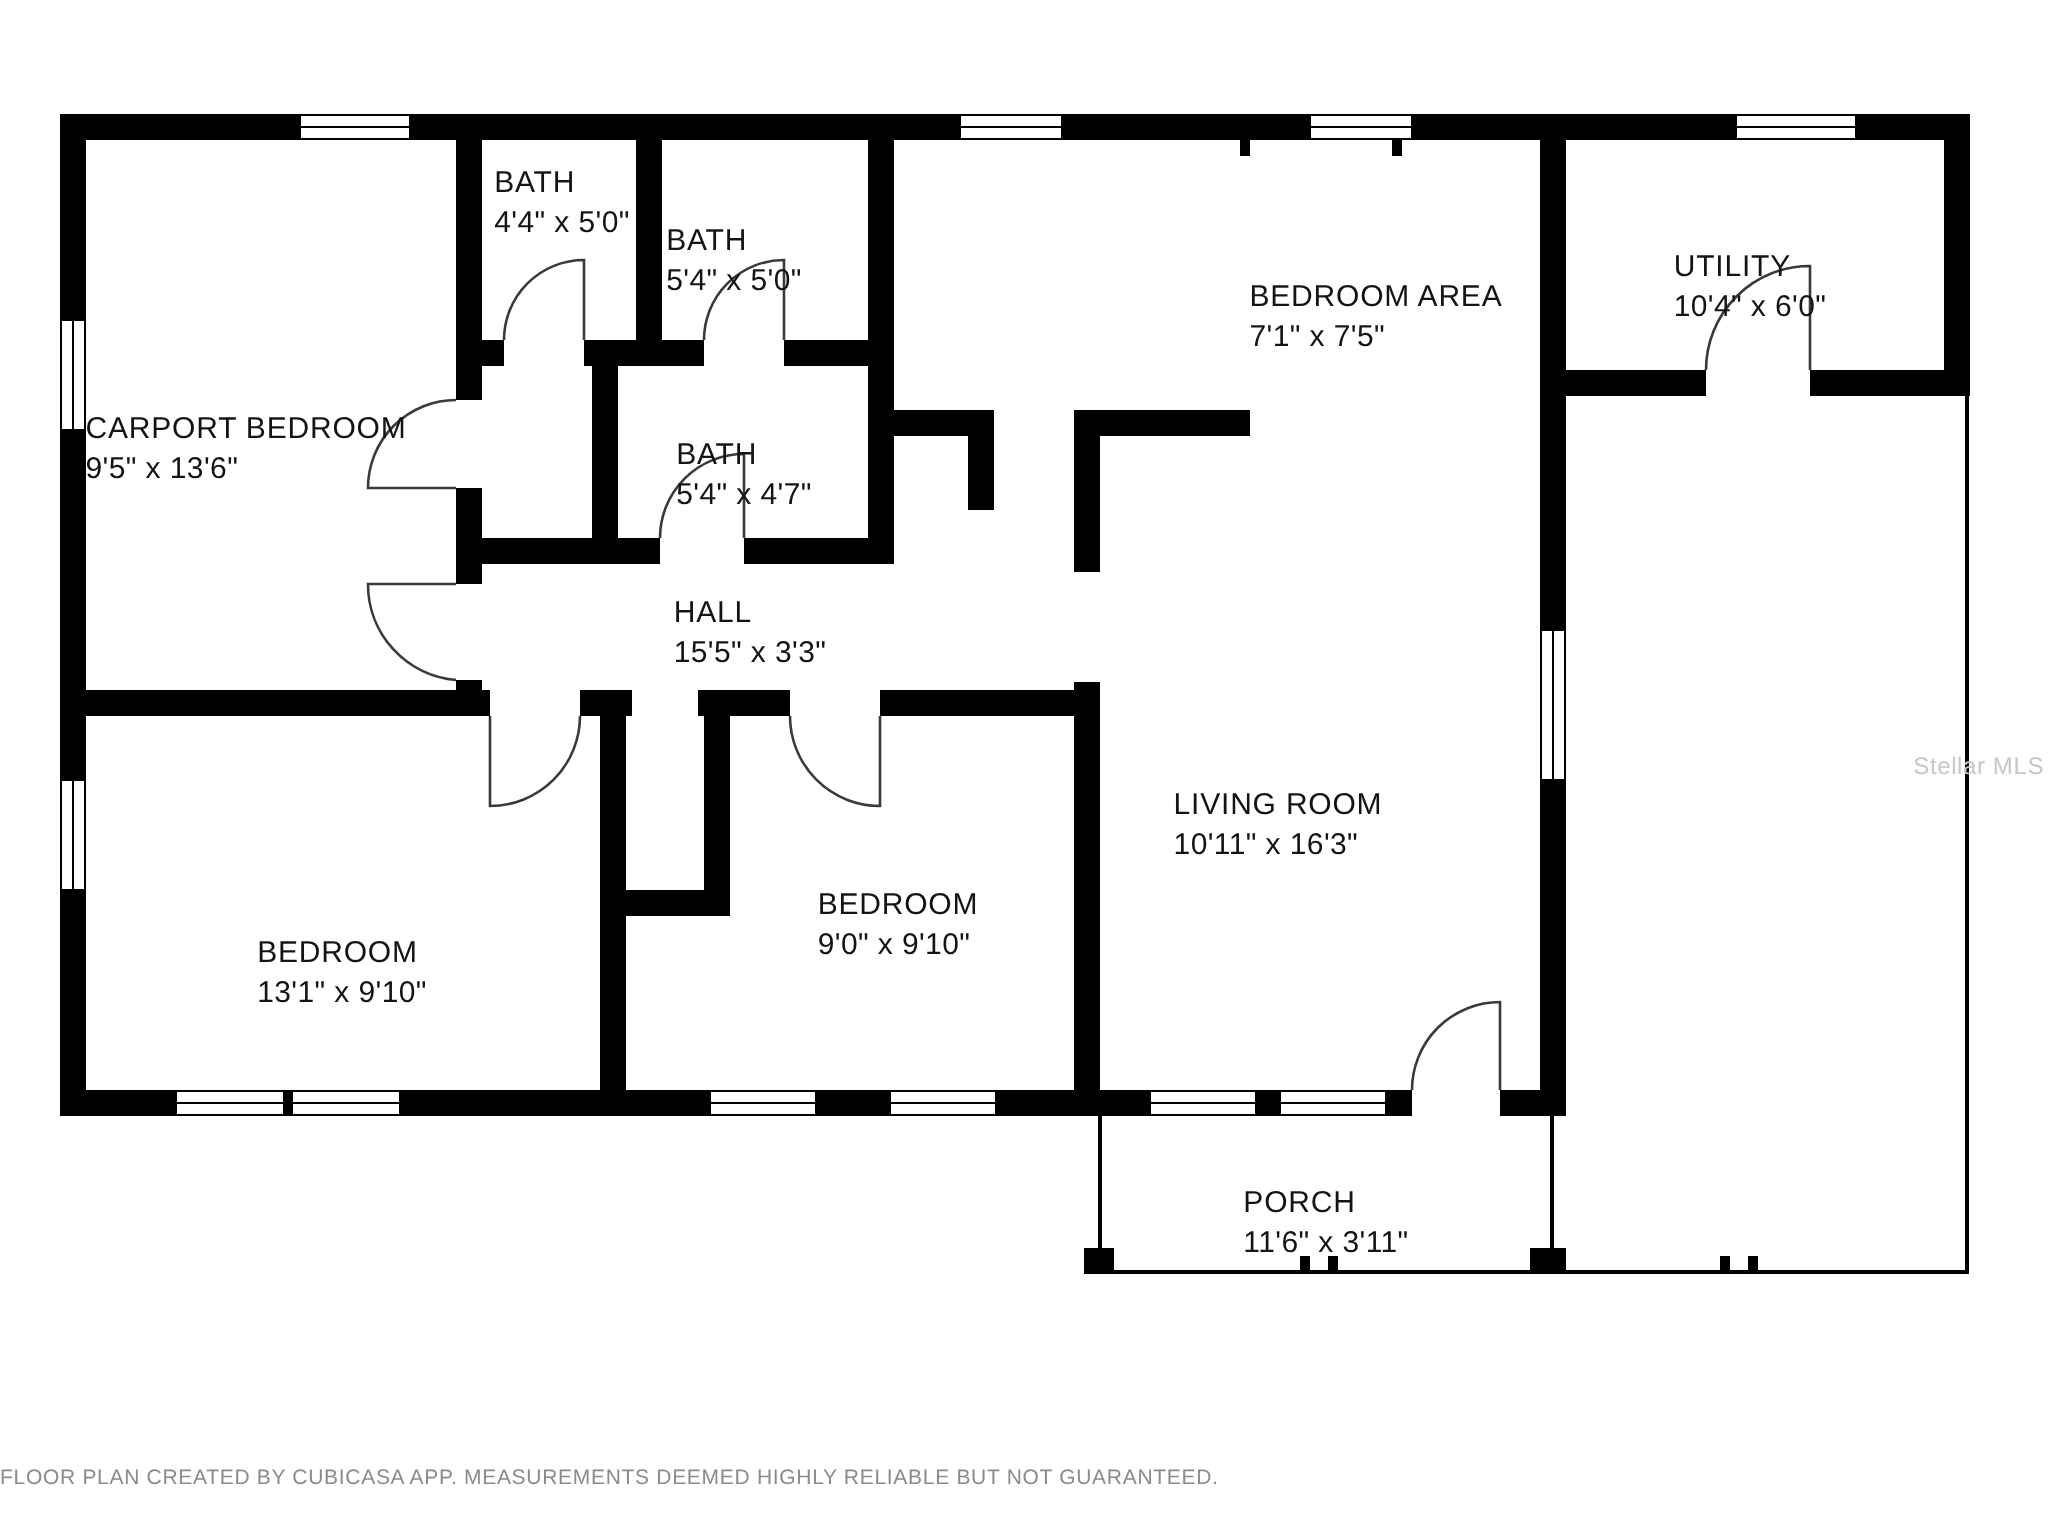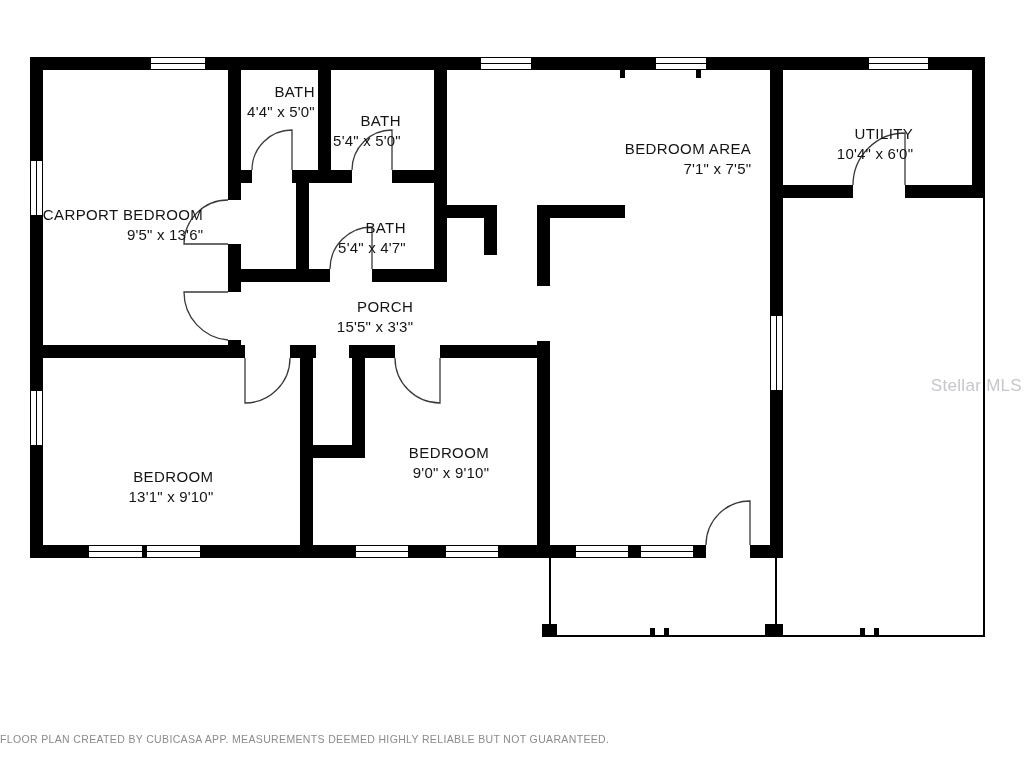--- a/index.html
+++ b/index.html
@@ -3,27 +3,27 @@
 <meta charset="utf-8">
 <style>
   html,body{margin:0;padding:0;background:#fff;}
   .stage{
     position:relative;width:1024px;height:768px;background:#ffffff;overflow:hidden;
     font-family:"Liberation Sans", sans-serif;
   }
   .plan-svg{position:absolute;left:0;top:0;}
   .room-label{
     position:absolute;transform:translate(-50%,-50%);
-    text-align:right;color:#141414;white-space:nowrap;z-index:2;
+    text-align:left;color:#141414;white-space:nowrap;z-index:2;
   }
   .room-label .rname{display:block;font-size:15px;letter-spacing:.4px;line-height:20px;}
   .room-label .rdims{display:block;font-size:15px;letter-spacing:.2px;line-height:20px;}
   .watermark{
     position:absolute;top:376px;right:2px;z-index:3;
-    font-size:17px;color:#c6c6cc;letter-spacing:.3px;
+    font-size:12px;color:#c6c6cc;letter-spacing:.3px;
   }
   .footer{
     position:absolute;left:0;right:0;top:733px;z-index:3;
     font-size:10.5px;color:#8b8b8b;letter-spacing:.35px;
   }
 </style>
 </head>
 <body>
 
 <div class="stage">
@@ -164,29 +164,37 @@
   </div>
   <div class="room-label" style="left:123px;top:225px">
     <span class="rname">CARPORT BEDROOM</span>
     <span class="rdims">9'5" x 13'6"</span>
   </div>
   <div class="room-label" style="left:372px;top:238px">
     <span class="rname">BATH</span>
     <span class="rdims">5'4" x 4'7"</span>
   </div>
   <div class="room-label" style="left:375px;top:317px">
-    <span class="rname">PORCH</span>
+    <span class="rname">HALL</span>
     <span class="rdims">15'5" x 3'3"</span>
+  </div>
+  <div class="room-label" style="left:639px;top:413px">
+    <span class="rname">LIVING ROOM</span>
+    <span class="rdims">10'11" x 16'3"</span>
   </div>
   <div class="room-label" style="left:171px;top:487px">
     <span class="rname">BEDROOM</span>
     <span class="rdims">13'1" x 9'10"</span>
   </div>
   <div class="room-label" style="left:449px;top:463px">
     <span class="rname">BEDROOM</span>
     <span class="rdims">9'0" x 9'10"</span>
   </div>
+  <div class="room-label" style="left:663px;top:612px">
+    <span class="rname">PORCH</span>
+    <span class="rdims">11'6" x 3'11"</span>
+  </div>
 
   <div class="watermark">Stellar MLS</div>
 
   <div class="footer">FLOOR PLAN CREATED BY CUBICASA APP. MEASUREMENTS DEEMED HIGHLY RELIABLE BUT NOT GUARANTEED.</div>
 
 </div>
 
 </body></html>

